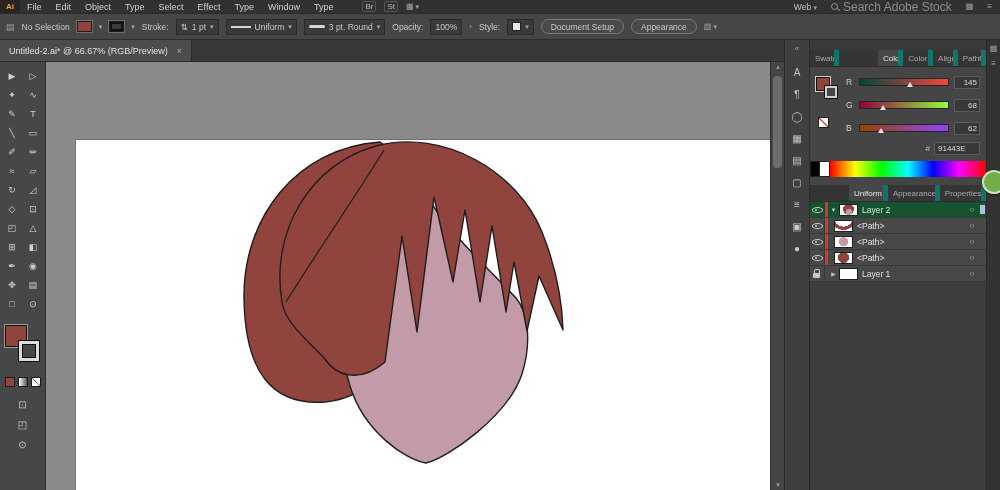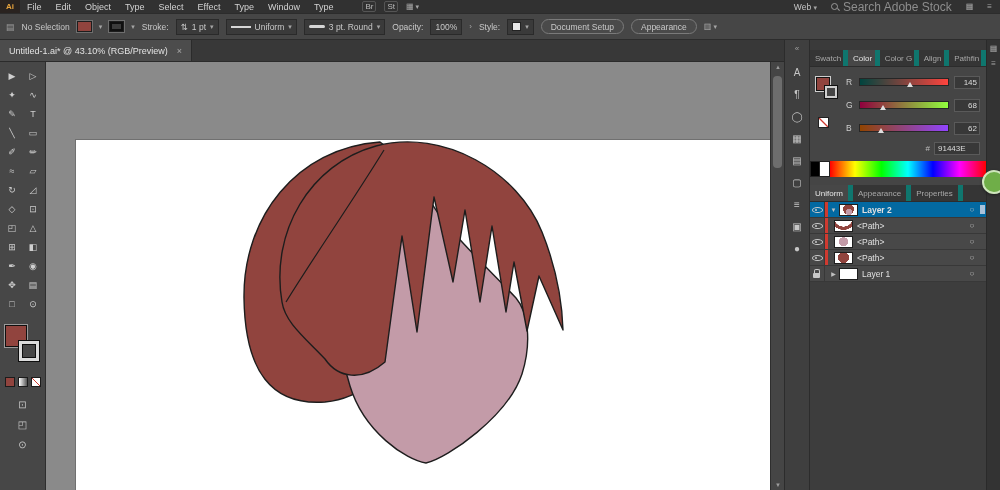--- a/index.html
+++ b/index.html
@@ -84,21 +84,21 @@
   .rightside { width:216px; display:flex; position:relative; background:#3f3f3f; }
   .iconstrip { width:26px; background:#3f3f3f; border-left:1px solid #2c2c2c; border-right:1px solid #2c2c2c;
                display:flex; flex-direction:column; align-items:center; padding-top:4px; }
   .strip-head { font-size:8px; color:#9f9f9f; margin-bottom:8px; }
   .pstrip-icon { height:22px; display:flex; align-items:center; justify-content:center; font-size:10px; color:#c6c6c6; width:100%; }
 
   .panels { width:176px; display:flex; flex-direction:column; background:#3f3f3f; }
   .panel-spacer { height:10px; background:#3a3a3a; }
   .ptabs { height:17px; display:flex; background:#353535; font-size:8px; color:#a8a8a8; border-bottom:1px solid #2c2c2c; }
   .ptab { padding:0 5px; display:flex; align-items:center; border-right:5px solid #0f766e; white-space:nowrap; overflow:hidden; }
-  .ptab.active { background:#474747; color:#e6e6e6; }
+  .ptab.active { background:#474747; color:#e6e6e6;margin-left:39px; }
 
   .color-body { position:relative; background:#454545; height:118px; padding:8px 6px 0 36px; }
   .cfs { position:absolute; left:6px; top:10px; width:26px; height:26px; }
   .cfs-fill { position:absolute; left:0; top:0; width:14px; height:14px; background:#91443E; border:1px solid #111; box-shadow:0 0 0 1px #cfcfcf; }
   .cfs-stroke { position:absolute; left:8px; top:8px; width:14px; height:14px; background:#454545; border:1px solid #111; box-shadow:inset 0 0 0 2px #cfcfcf; }
   .cfs-none { position:absolute; left:2px; top:40px; width:11px; height:11px; border:1px solid #222;
               background:linear-gradient(to top right,#fff 44%,#cf3a30 45% 55%,#fff 56%); }
   .ch-row { display:flex; align-items:center; gap:5px; height:14px; margin-bottom:9px; }
   .ch-label { width:8px; font-size:8.5px; color:#cfcfcf; }
   .track { position:relative; flex:1; height:8px; border:1px solid #262626; }
@@ -115,21 +115,21 @@
              display:flex; align-items:center; padding-left:3px; }
   .spectrum { display:flex; height:16px; margin:6px -6px 0 -36px; }
   .spec-chip { width:10px; border:1px solid #222; }
   .spec-black { background:#000; }
   .spec-white { background:#fff; border-left:none; }
   .rainbow { flex:1; background:linear-gradient(90deg,#f00,#ff0 16%,#0f0 33%,#0ff 50%,#00f 66%,#f0f 83%,#f00); }
 
   .layers-body { flex:1; display:flex; flex-direction:column; background:#3d3d3d; }
   .lrow { height:16px; display:flex; align-items:center; font-size:8.5px; color:#e0e0e0;
           background:#484848; border-bottom:1px solid #383838; }
-  .lrow.selected { background:#0369a1;font-weight:bold; }
+  .lrow.selected { background:#14532d; }
   .eyec { width:15px; height:100%; display:flex; align-items:center; justify-content:center; border-right:1px solid #383838; }
   .eye { width:11px; height:9px; position:relative; display:inline-block; }
   .eye::before { content:""; position:absolute; left:0; top:2px; width:9px; height:4px; border:1px solid #c9c9c9; border-radius:50%; }
   .eye::after { content:""; position:absolute; left:3.5px; top:3.5px; width:2px; height:2px; background:#c9c9c9; border-radius:50%; }
   .lock { width:9px; height:10px; position:relative; display:inline-block; }
   .lock::before { content:""; position:absolute; left:1.5px; top:0; width:4px; height:4px; border:1px solid #c9c9c9; border-bottom:none; border-radius:2px 2px 0 0; }
   .lock::after { content:""; position:absolute; left:0; top:4px; width:7px; height:5px; background:#c9c9c9; border-radius:1px; }
   .colorbar { width:3px; height:100%; background:#cf3a30; }
   .colorbar.none { background:transparent; }
   .chev { width:11px; text-align:center; font-size:6px; color:#c0c0c0; }
@@ -231,21 +231,21 @@
         <span class="dd-arrow">▾</span>
     </span>
   </div>
 
   <div class="main">
 
     <div class="docarea">
 
       <div class="tabstrip">
         <div class="doctab">
-          <span>Untitled-1.ai* @ 43.10% (RGB/Preview)</span>
+          <span>Untitled-2.ai* @ 66.67% (RGB/Preview)</span>
           <span class="tab-close">×</span>
         </div>
       </div>
 
       <div class="workrow">
 
         <div class="toolbar">
           <div class="tools-grid">
             <span class="tool">▶</span>
             <span class="tool">▷</span>

